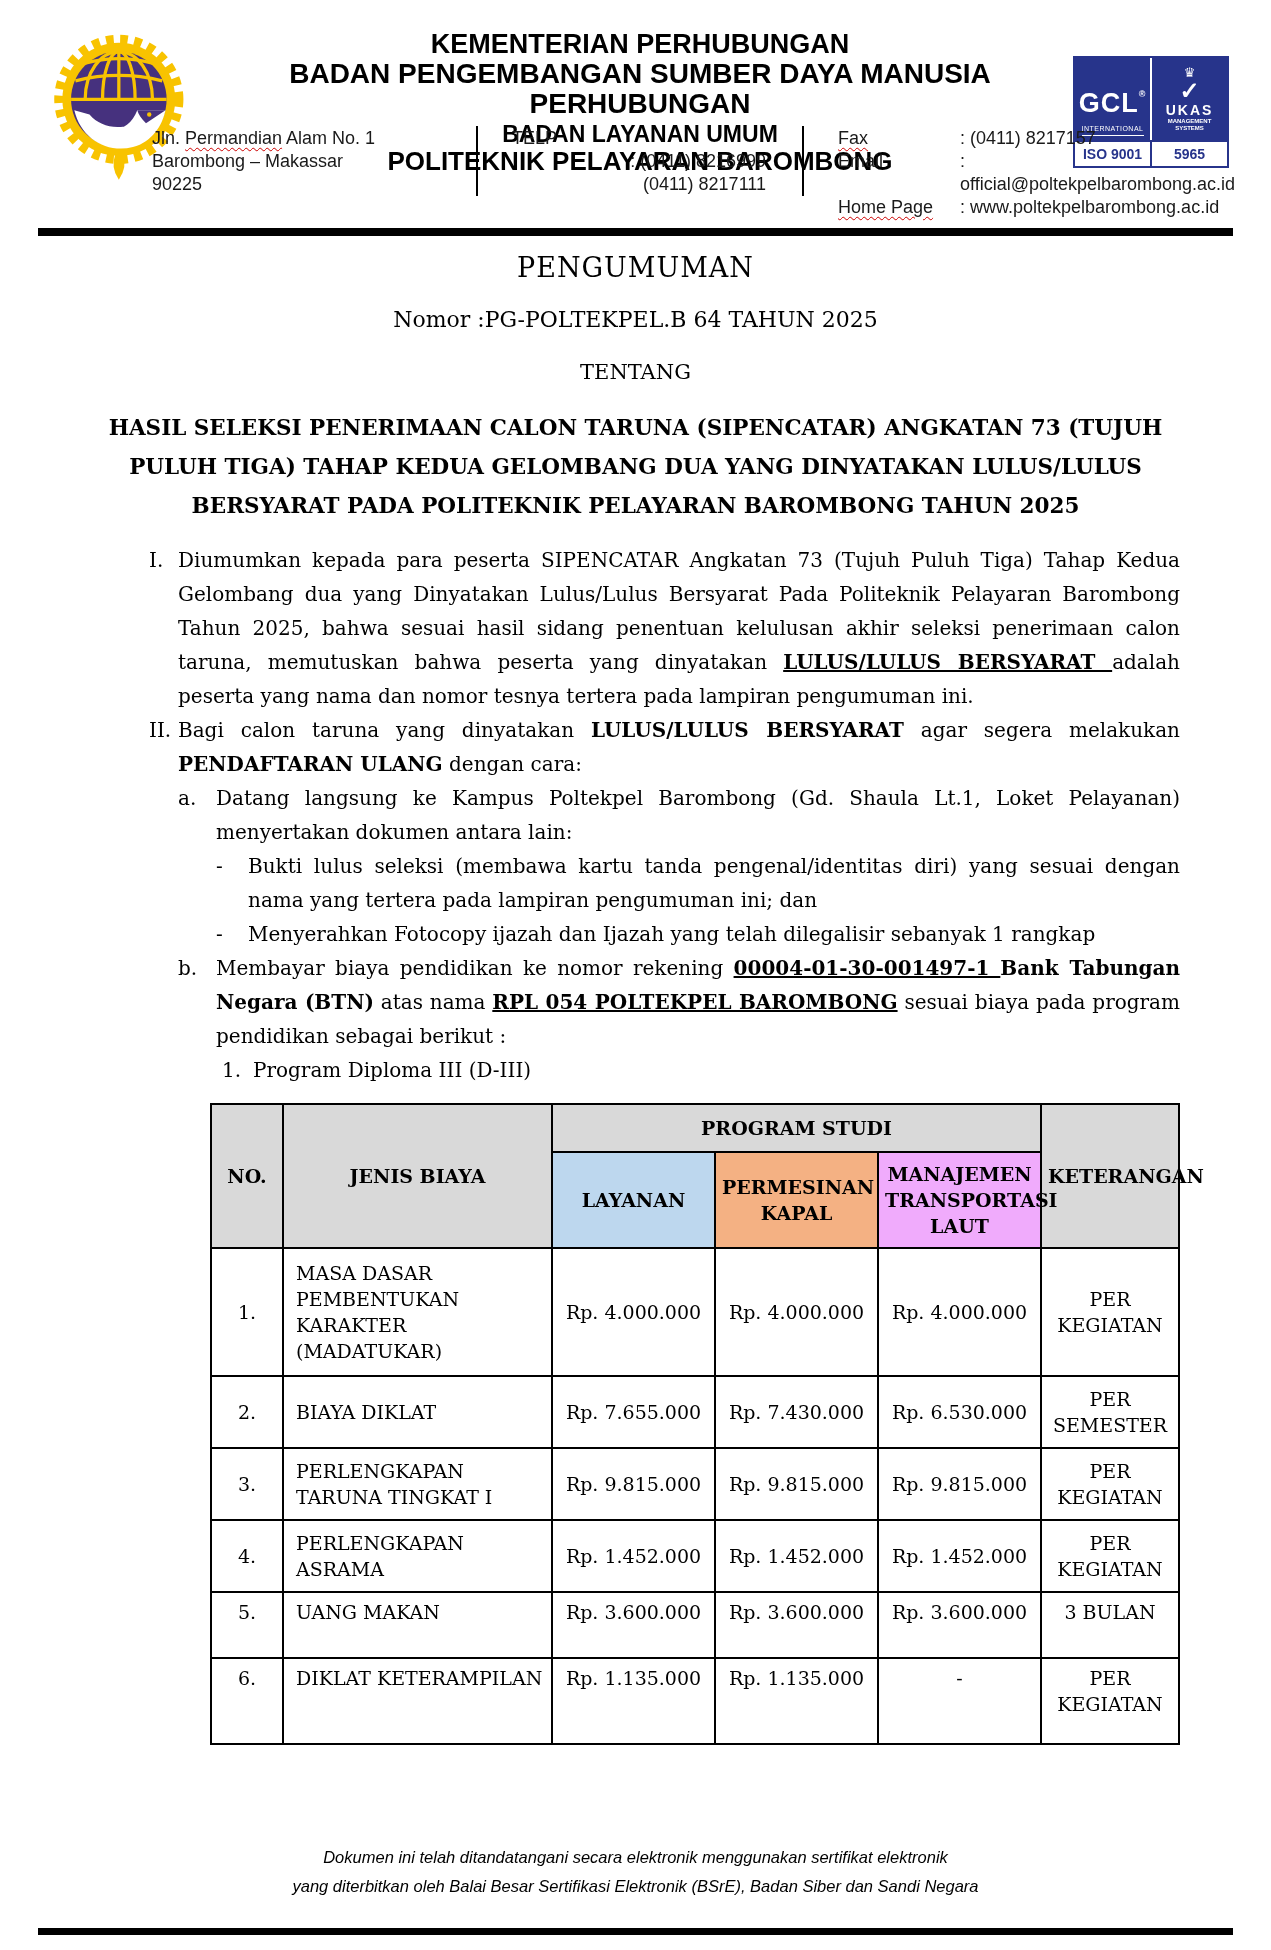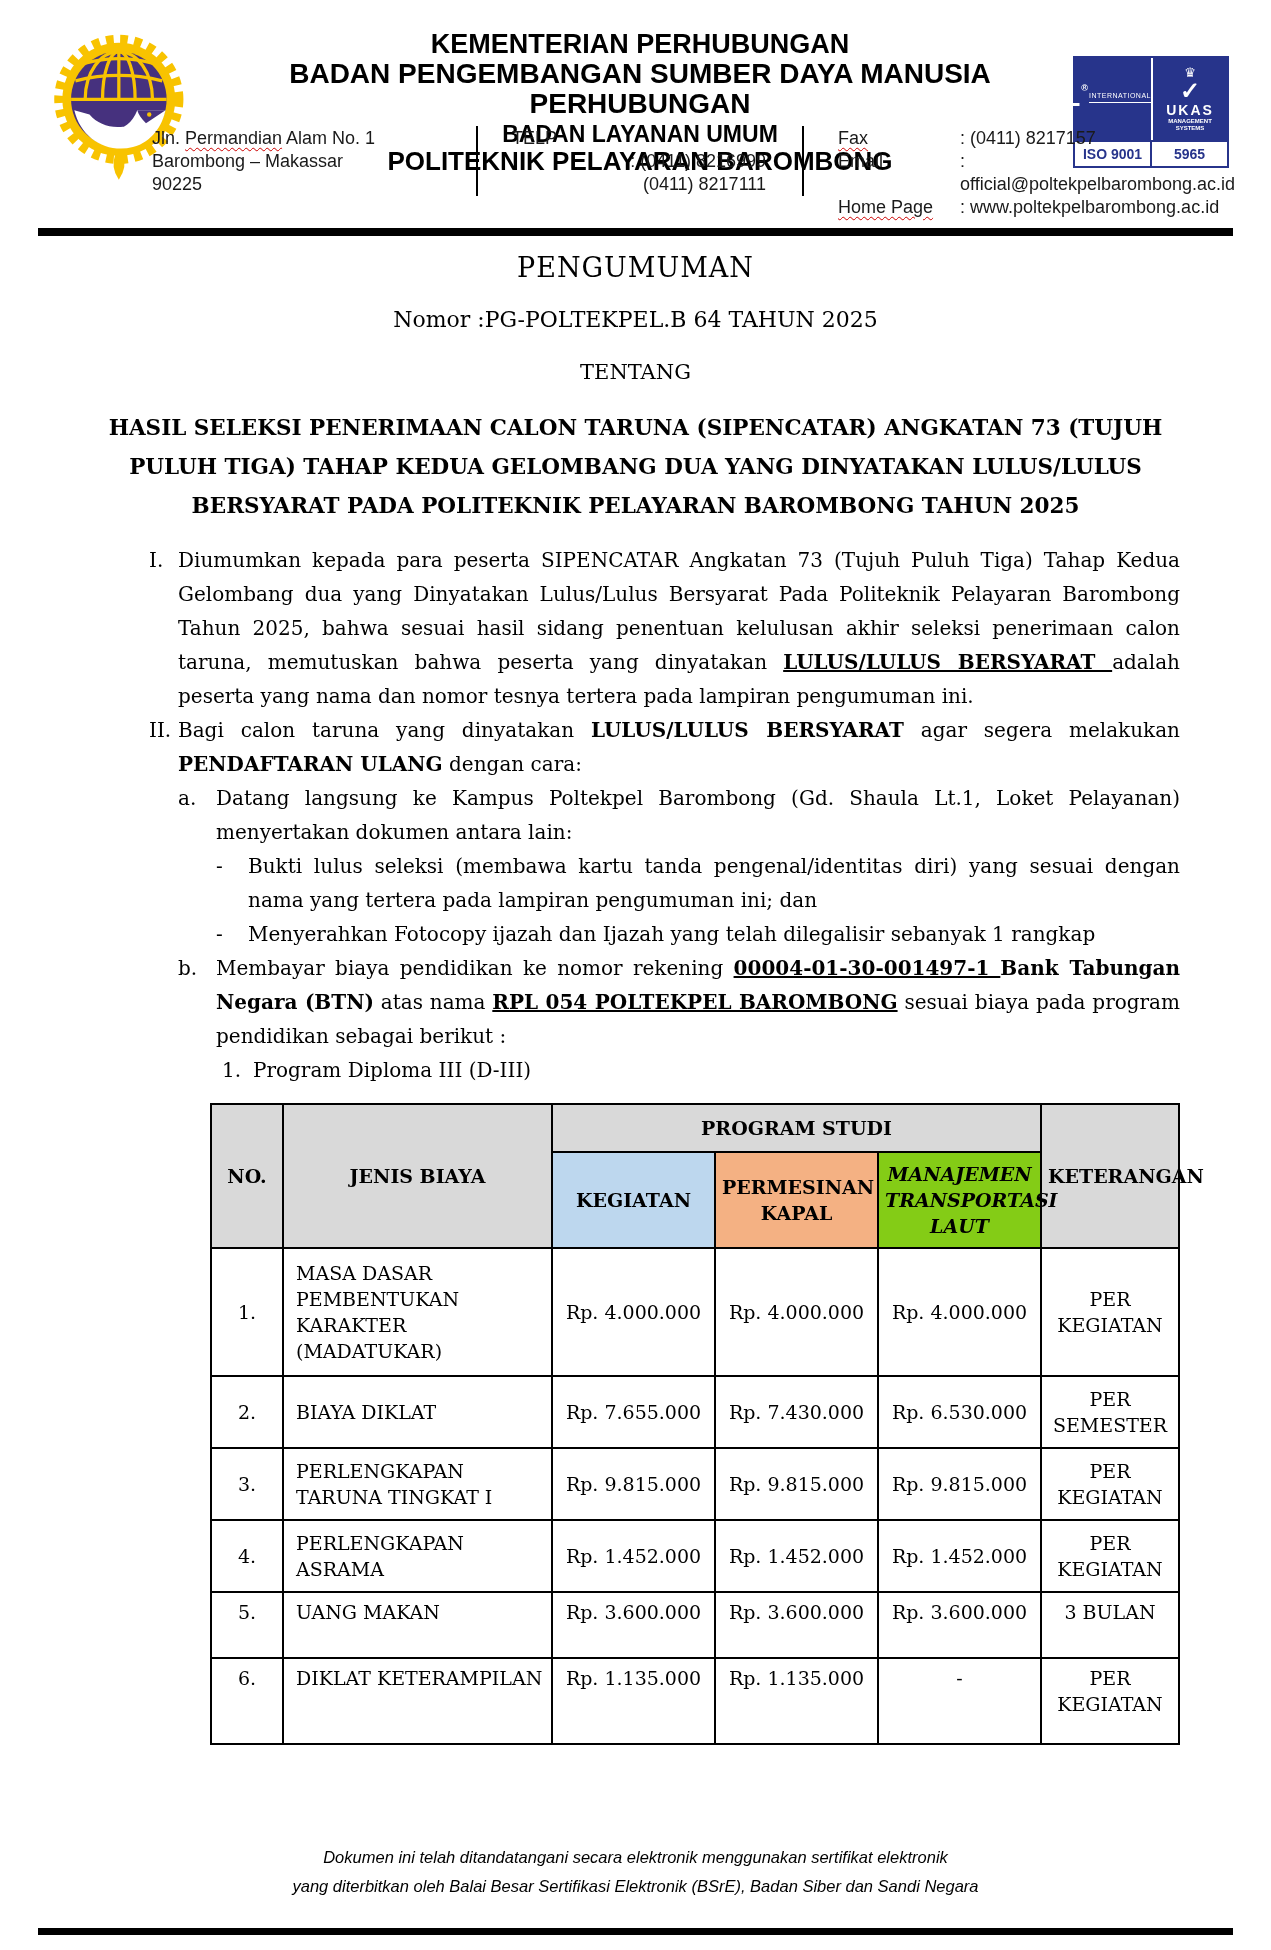--- a/index.html
+++ b/index.html
@@ -27,22 +27,22 @@
   .lh-col3 .crow .lab { width:122px; flex-shrink:0; }
   .vdiv { position:absolute; top:126px; width:2px; height:70px; background:#000; }
   .vdiv1 { left:476px; } .vdiv2 { left:802px; }
   .wavy { text-decoration-line:underline; text-decoration-style:wavy;
     text-decoration-color:#cc0000; text-decoration-thickness:1px; text-underline-offset:3px; }
   .header-rule { position:absolute; left:38px; right:38px; top:228px; height:8px; background:#000; }
   
   .cert { position:absolute; right:42px; top:56px; width:152px; border:2px solid #27348B;
     font-family:"Liberation Sans", sans-serif; background:#fff; }
   .cert-top { display:flex; background:#27348B; color:#fff; height:82px; }
-  .cert-left { width:50%; border-right:2px solid #fff; display:flex; 
-    align-items:center; justify-content:flex-end; padding-bottom:4px; }
+  .cert-left { width:50%; border-right:2px solid #fff; display:flex; flex-direction:column;
+    align-items:center; justify-content:flex-end; padding-bottom:4px;gap:8px; }
   .cert-gcl { font-size:27px; font-weight:bold; letter-spacing:1px; line-height:1; }
   .cert-reg { font-size:9px; vertical-align:top; }
   .cert-gcl-sub { font-size:7px; letter-spacing:.5px; border-bottom:1px solid #fff; padding-bottom:3px; }
   .cert-right { width:50%; display:flex; flex-direction:column; align-items:center; justify-content:center; }
   .cert-crown { font-size:13px; line-height:1; }
   .cert-check { font-size:24px; font-weight:bold; line-height:1; }
   .cert-ukas { font-size:14px; font-weight:bold; letter-spacing:2px; line-height:1.1; }
   .cert-ukas-sub { font-size:6px; font-weight:bold; text-align:center; line-height:1.2; }
   .cert-bottom { display:flex; background:#fff; color:#27348B; border-top:2px solid #27348B;
     font-weight:bold; font-size:14px; height:24px; align-items:center; }
@@ -69,21 +69,21 @@
   .b { font-weight:bold; }
   .bu { font-weight:bold; text-decoration:underline; }
   
   .fee-table { border-collapse:collapse; margin:16px 0 0 210px; table-layout:fixed; width:970px;
     font-size:19px; line-height:26px; }
   .fee-table th, .fee-table td { border:2px solid #000; padding:4px 6px; }
   .fee-table th { font-weight:bold; background:#D9D9D9; text-align:center; vertical-align:middle; }
   th.col-no { width:58px; } th.col-jenis { width:255px; }
   th.col-nautika { width:176px; background:#BDD7EE; }
   th.col-permesinan { width:179px; background:#F4B183; }
-  th.col-manajemen { width:179px; background:#84cc16;font-style:italic; }
+  th.col-manajemen { width:179px; background:#f0abfc; }
   th.col-keterangan { width:124px; }
   .fee-table thead tr:first-child th { height:38px; }
   .fee-table thead tr:last-child th { height:86px; }
   .fee-table td { text-align:center; vertical-align:middle; }
   .fee-table td.cell-jenis { text-align:left; padding-left:12px; }
   .fee-table tbody tr:nth-child(1) td { height:118px; }
   .fee-table tbody tr:nth-child(2) td { height:62px; }
   .fee-table tbody tr:nth-child(3) td { height:62px; }
   .fee-table tbody tr:nth-child(4) td { height:62px; }
   .fee-table tbody tr:nth-child(5) td { height:54px; vertical-align:top; padding-top:6px; }
@@ -242,21 +242,21 @@
 
     <table class="fee-table">
       <thead>
         <tr>
           <th class="col-no" rowspan="2">NO.</th>
           <th class="col-jenis" rowspan="2">JENIS BIAYA</th>
           <th colspan="3">PROGRAM STUDI</th>
           <th class="col-keterangan" rowspan="2">KETERANGAN</th>
         </tr>
         <tr>
-          <th class="col-nautika">KEGIATAN</th>
+          <th class="col-nautika">LAYANAN</th>
           <th class="col-permesinan">PERMESINAN KAPAL</th>
           <th class="col-manajemen">MANAJEMEN TRANSPORTASI LAUT</th>
         </tr>
       </thead>
       <tbody>
           <tr>
             <td class="cell-no">1.</td>
             <td class="cell-jenis">MASA DASAR PEMBENTUKAN KARAKTER (MADATUKAR)</td>
             <td class="cell-nautika">Rp. 4.000.000</td>
             <td class="cell-permesinan">Rp. 4.000.000</td>

